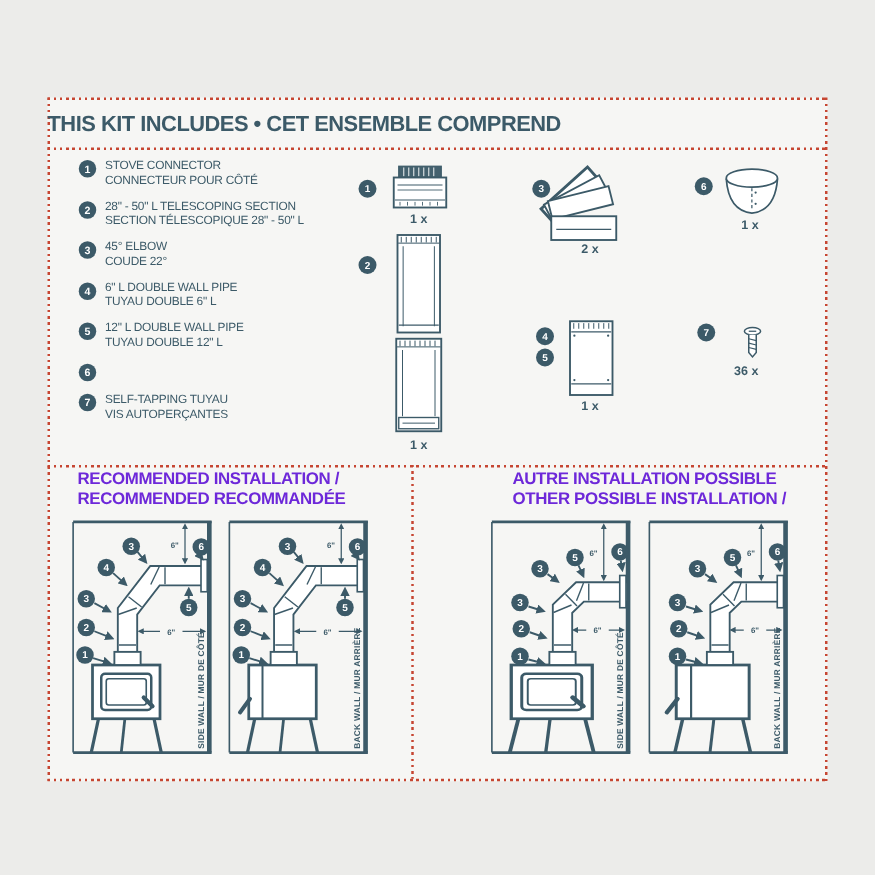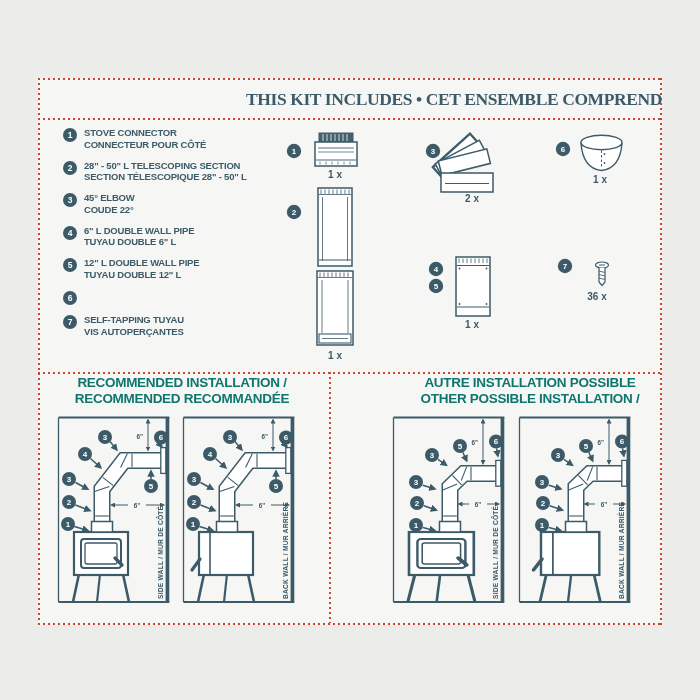--- a/index.html
+++ b/index.html
@@ -1,27 +1,27 @@
 <!DOCTYPE html>
 <html><head>
 <meta charset="utf-8">
 <style>
   html,body{margin:0;padding:0;width:700px;height:700px;background:#ececea;overflow:hidden;
             font-family:"Liberation Sans", sans-serif;}
   .panel{position:absolute;left:38px;top:78px;width:624px;height:547px;background:#f6f6f4;}
   .dot-h{position:absolute;height:2px;background:repeating-linear-gradient(90deg,#c64632 0 2px,transparent 2px 5px);}
   .dot-v{position:absolute;width:2px;background:repeating-linear-gradient(180deg,#c64632 0 2px,transparent 2px 5px);}
-  .kit-header{position:absolute;left:0;top:0;width:624px;height:40px;line-height:42px;text-align:right;
-              color:#3c5a68;font-weight:bold;font-size:17.5px;letter-spacing:-0.4px;font-family:Liberation Serif, serif;}
+  .kit-header{position:absolute;left:0;top:0;width:624px;height:40px;line-height:42px;text-align:left;
+              color:#3c5a68;font-weight:bold;font-size:17.5px;letter-spacing:-0.4px;}
   .kit-list{position:absolute;left:25px;top:49px;width:255px;display:flex;flex-direction:column;gap:9.5px;}
   .kit-item{display:flex;gap:7px;align-items:flex-start;}
   .num-badge{flex:0 0 14px;width:14px;height:14px;border-radius:50%;background:#3c5a68;color:#fff;
              font-size:8.5px;font-weight:bold;text-align:center;line-height:14.5px;margin-top:1px;}
-  .kit-text{color:#3c5a68;font-weight:bold;font-size:9.5px;line-height:11.5px;letter-spacing:-0.2px;}
-  .install-title{position:absolute;top:297px;text-align:center;color:#0f766e;font-weight:bold;
+  .kit-text{color:#3c5a68;font-weight:normal;font-size:9.5px;line-height:11.5px;letter-spacing:-0.2px;}
+  .install-title{position:absolute;top:297px;color:#6d28d9;font-weight:bold;
                  font-size:13.5px;line-height:15.5px;letter-spacing:-0.3px;}
   .kit-figs{position:absolute;left:0;top:40px;}
   .diag{position:absolute;width:116px;height:208px;}
   svg text{font-family:"Liberation Sans", sans-serif;}
   .qty{fill:#3c5a68;font-size:10px;font-weight:bold;text-anchor:middle;}
   .dim{fill:#3c5a68;font-size:6.3px;font-weight:bold;}
   .wallLbl{fill:#3c5a68;font-size:6.7px;font-weight:bold;letter-spacing:0.2px;}
   .badge circle{fill:#3c5a68;}
   .badge text{fill:#fff;font-size:8px;font-weight:bold;text-anchor:middle;}
   .badge line{stroke:#3c5a68;stroke-width:1.5;}

